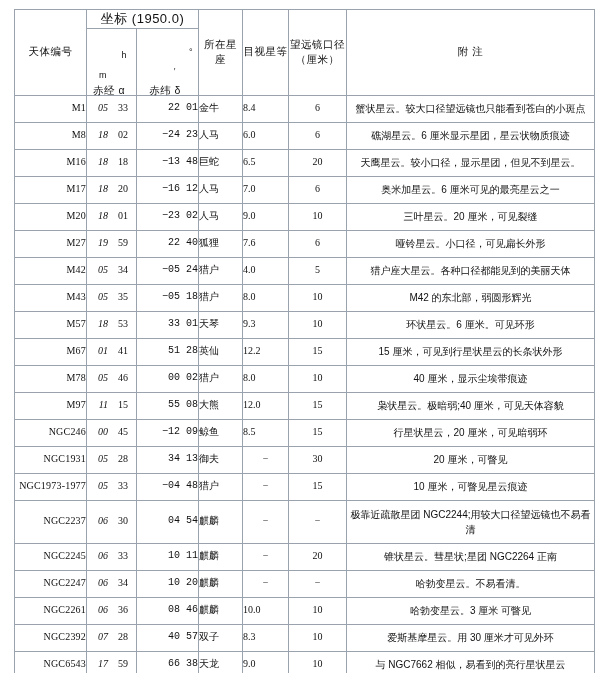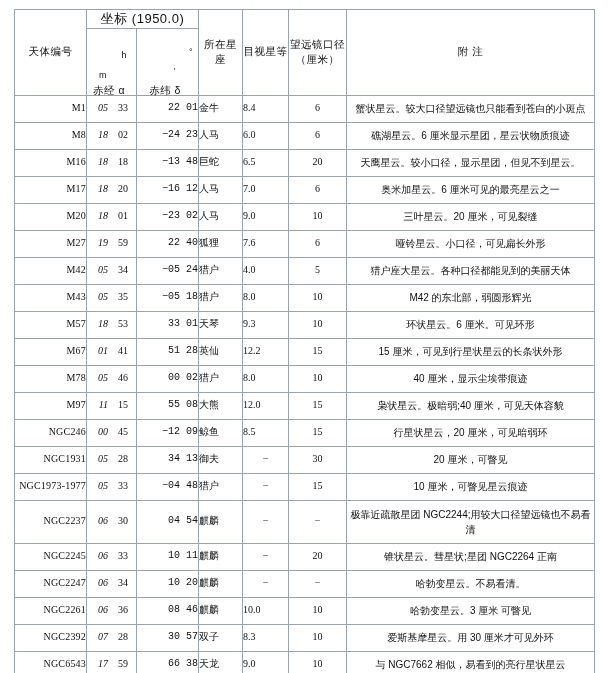--- a/index.html
+++ b/index.html
@@ -332,21 +332,21 @@
           <td class="c-ra"><span class="ra-h">06</span><span class="ra-m">36</span></td>
           <td class="c-dec">08 46</td>
           <td class="c-cons">麒麟</td>
           <td class="c-mag">10.0</td>
           <td class="c-ap">10</td>
           <td class="c-note">哈勃变星云。3 厘米 可瞥见</td>
         </tr>
         <tr>
           <td class="c-id">NGC2392</td>
           <td class="c-ra"><span class="ra-h">07</span><span class="ra-m">28</span></td>
-          <td class="c-dec">30 57</td>
+          <td class="c-dec">40 57</td>
           <td class="c-cons">双子</td>
           <td class="c-mag">8.3</td>
           <td class="c-ap">10</td>
           <td class="c-note">爱斯基摩星云。用 30 厘米才可见外环</td>
         </tr>
         <tr>
           <td class="c-id">NGC6543</td>
           <td class="c-ra"><span class="ra-h">17</span><span class="ra-m">59</span></td>
           <td class="c-dec">66 38</td>
           <td class="c-cons">天龙</td>

